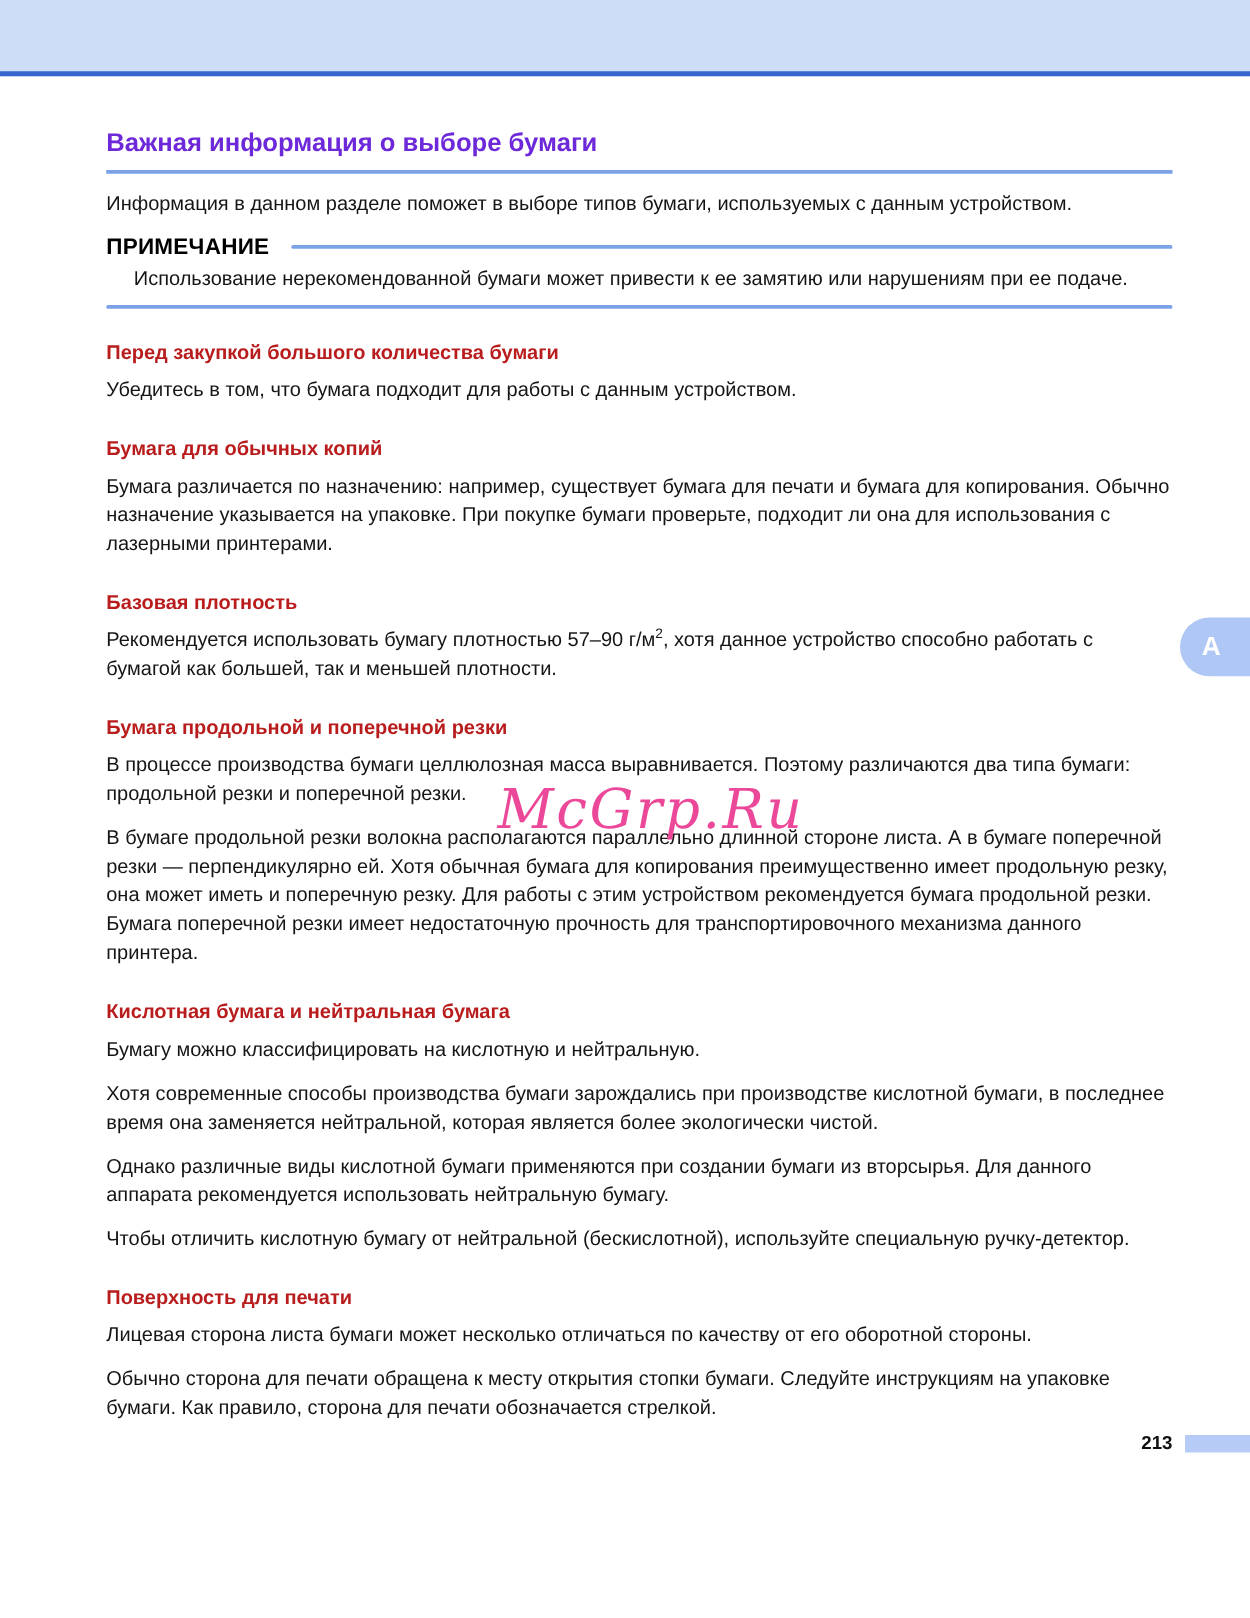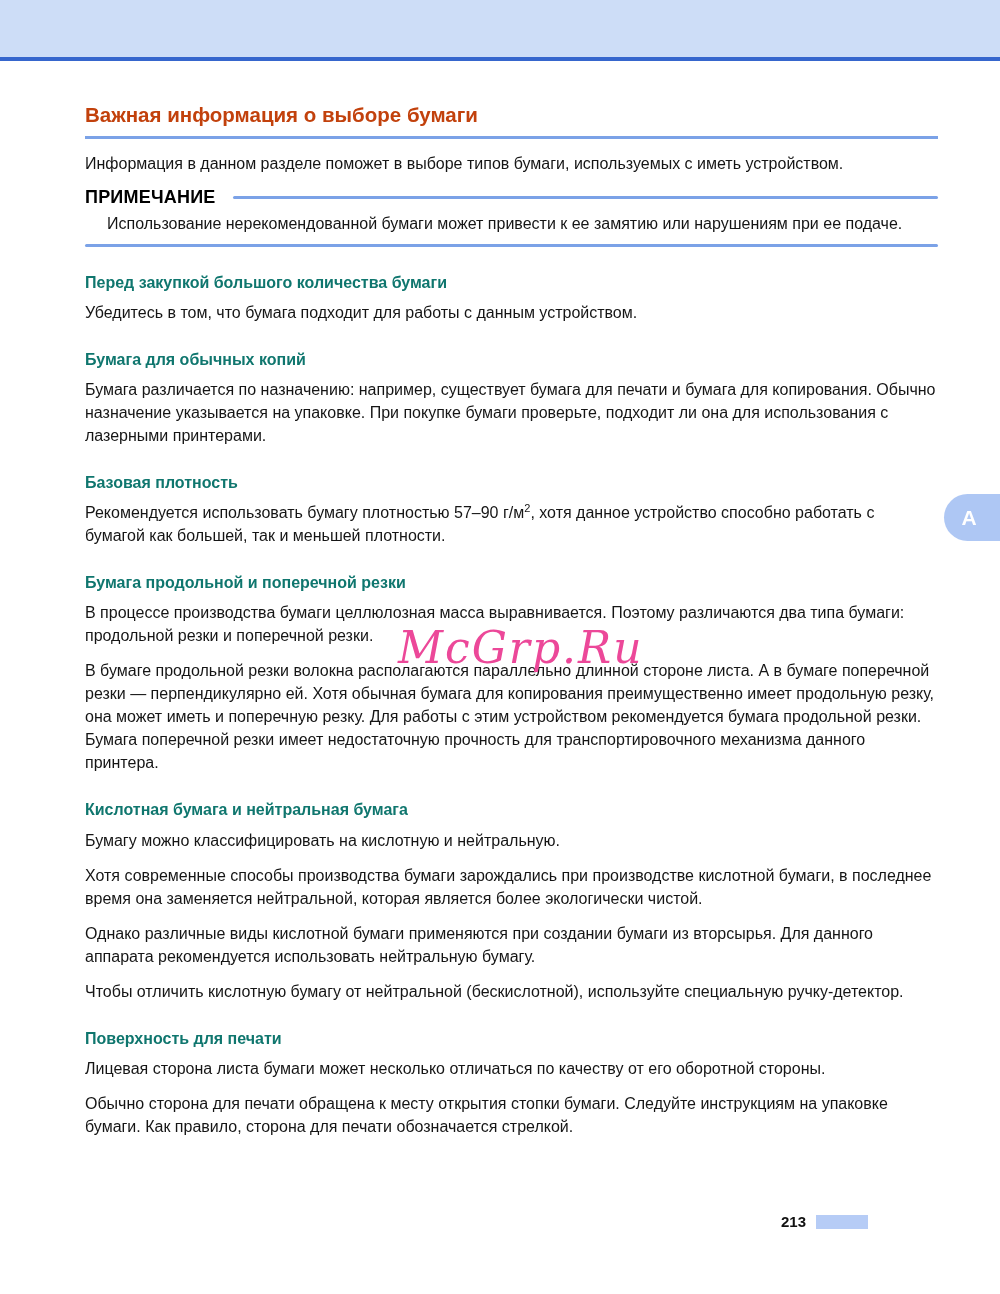--- a/index.html
+++ b/index.html
@@ -9,63 +9,63 @@
     font-family:"Liberation Sans","DejaVu Sans",sans-serif;
     color:#151515;
     position:relative;
     overflow:hidden;
   }
   .top-banner { height:57px; background:#cdddf7; border-bottom:4px solid #3666cd; }
   .content { padding:0 62px 0 85px; position:relative; }
   .running-head { margin-top:26px; font-size:14px; color:#7e7e7e; }
   .page-title {
     margin:42px 0 0 0;
-    font-size:20.5px; line-height:1.2; font-weight:bold; color:#c2410c;
+    font-size:20.5px; line-height:1.2; font-weight:bold; color:#6d28d9;
     padding-bottom:8px;
     border-bottom:3px solid #7ba2e7;
   }
   p { font-size:16px; line-height:23px; margin:8px 0 12px 0; }
   .intro { margin-top:13px; }
   .note { margin-top:10px; }
   .note-head { display:flex; align-items:center; }
   .note-label { font-size:18px; font-weight:bold; color:#000; letter-spacing:0.2px; }
   .note-rule { flex:1; height:3px; background:#7ba2e7; border-radius:2px; margin-left:18px; }
   .note-body { margin:4px 0 9px 22px; }
   .note-bottom { height:3px; background:#7ba2e7; border-radius:2px; }
-  .section-heading { font-size:16px; font-weight:bold; color:#0f766e; margin:26px 0 9px 0; line-height:1.2; }
+  .section-heading { font-size:16px; font-weight:bold; color:#b91c1c; margin:26px 0 9px 0; line-height:1.2; }
   .sup2 { font-size:11px; vertical-align:super; line-height:0; }
   .watermark {
     position:absolute; left:398px; top:626px;
     font-family:"DejaVu Serif","Liberation Serif",serif;
     font-style:italic; font-size:44px; line-height:1;
     color:#ec4899; z-index:5; white-space:nowrap; letter-spacing:2px;
   }
   .side-tab {
     position:absolute; right:0; top:494px;
     width:56px; height:47px;
     background:#aec7f4; border-radius:24px 0 0 24px;
     color:#ffffff; font-weight:bold; font-size:21px;
     display:flex; align-items:center; justify-content:center;
     padding-right:6px; box-sizing:border-box;
   }
-  .footer { position:absolute; top:1211px; left:0; width:868px; height:22px; }
+  .footer { position:absolute; top:1144px; left:0; width:1000px; height:22px; }
   .page-number { position:absolute; right:62px; top:2px; font-weight:bold; font-size:15px; color:#111; }
   .footer-bar { position:absolute; right:0; top:4px; width:52px; height:14px; background:#b6ccf6; }
 </style>
 </head>
 <body>
 
 <div class="top-banner"></div>
 
 <div class="content">
 
 
   <h1 class="page-title">Важная информация о выборе бумаги</h1>
 
-  <p class="intro">Информация в данном разделе поможет в выборе типов бумаги, используемых с иметь устройством.</p>
+  <p class="intro">Информация в данном разделе поможет в выборе типов бумаги, используемых с данным устройством.</p>
 
   <div class="note">
     <div class="note-head">
       <span class="note-label">ПРИМЕЧАНИЕ</span>
       <span class="note-rule"></span>
     </div>
     <p class="note-body">Использование нерекомендованной бумаги может привести к ее замятию или нарушениям при ее подаче.</p>
     <div class="note-bottom"></div>
   </div>
 

